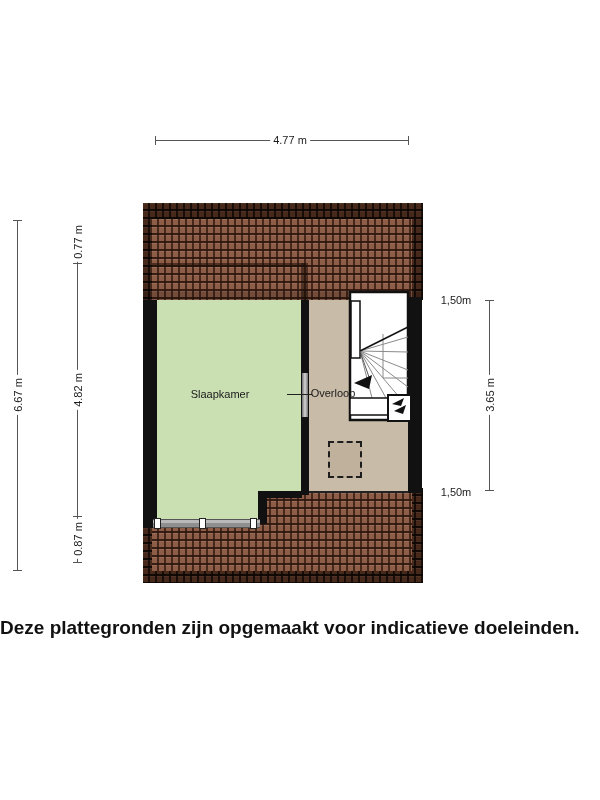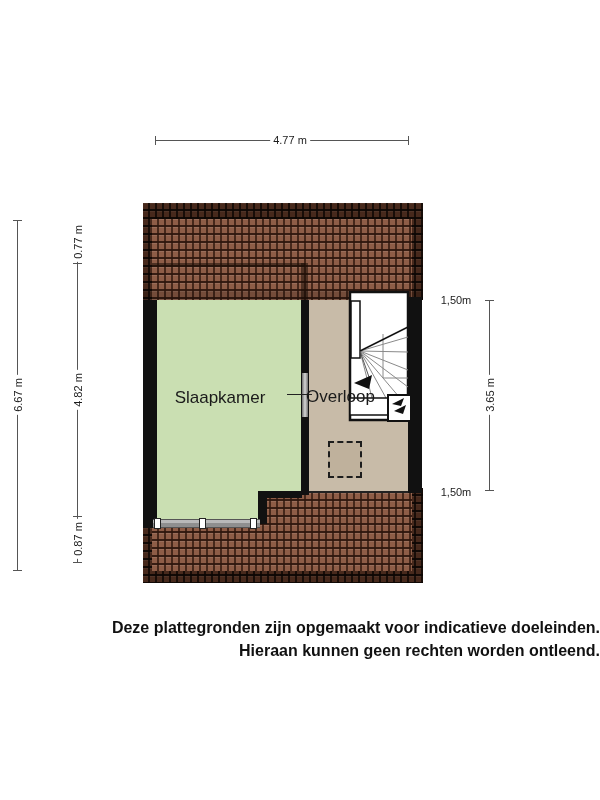--- a/index.html
+++ b/index.html
@@ -20,43 +20,43 @@
     background-image:
       repeating-linear-gradient(to right, rgba(0,0,0,0) 0 5px, rgba(12,6,3,.8) 5px 7px),
       repeating-linear-gradient(to bottom, rgba(255,255,255,.05) 0 1px, rgba(0,0,0,0) 1px 6px, rgba(8,4,2,.85) 6px 8px);
   }
   .wall{background:#111111;}
   .seam{background:rgba(25,12,6,.55);}
   
   .room-green{background:#cadfb2;}
   .room-tan{background:#c8bba8;}
   .room-label{
-    position:absolute;font-size:17px;color:#1a1a1a;text-align:center;white-space:nowrap;
+    position:absolute;font-size:11px;color:#1a1a1a;text-align:center;white-space:nowrap;
   }
   
   .win-band{background:linear-gradient(to bottom,#555 0 1px,#b9b9b9 1px 4px,#8f8f8f 4px 8px,#555 8px 9px);}
   .win-post{background:#ffffff;border:1px solid #222;width:5px;height:9px;}
   
   .door{background:linear-gradient(to right,#6f6f6f,#d6d6d6 50%,#6f6f6f);}
   
   .hatch{border:2px dashed #1d1d1d;background:#bfb19c;}
   
   .dim-line-h{background:#555555;height:1px;}
   .dim-line-v{background:#555555;width:1px;}
   .dim-tick-h{background:#555555;width:9px;height:1px;}
   .dim-tick-v{background:#555555;width:1px;height:9px;}
   .dim-label{
     position:absolute;font-size:11px;color:#1c1c1c;background:#ffffff;
     padding:0 3px;white-space:nowrap;transform:translate(-50%,-50%);
   }
   .dim-label.rot{transform:translate(-50%,-50%) rotate(-90deg);}
   
   .disclaimer{
-    position:absolute;left:0;top:616px;width:600px;text-align:right;
-    font-weight:bold;font-size:16px;line-height:23px;color:#111111;
+    position:absolute;left:0;top:616px;width:600px;text-align:left;
+    font-weight:bold;font-size:19px;line-height:23px;color:#111111;
   }
   .leader{background:#222;height:1px;}
   .shadow-band{background:rgba(0,0,0,.18);}
 </style>
 </head>
 <body>
 
 <div class="abs roof-dark" style="left:143px;top:203px;width:280px;height:97px;"></div>
 <div class="abs roof-light" style="left:152px;top:219px;width:260px;height:81px;"></div>
 
@@ -140,14 +140,13 @@
 
 <div class="dim-label" style="left:456px;top:300px;">1,50m</div>
 <div class="abs dim-line-v" style="left:489px;top:300px;height:190px;"></div>
 <div class="abs dim-tick-h" style="left:485px;top:300px;"></div>
 <div class="abs dim-tick-h" style="left:485px;top:490px;"></div>
 <div class="dim-label rot" style="left:490px;top:395px;">3.65 m</div>
 <div class="dim-label" style="left:456px;top:492px;">1,50m</div>
 
 <div class="disclaimer">
   <div>Deze plattegronden zijn opgemaakt voor indicatieve doeleinden.</div>
-  <div>Hieraan kunnen geen rechten worden ontleend.</div>
 </div>
 
 </body></html>

